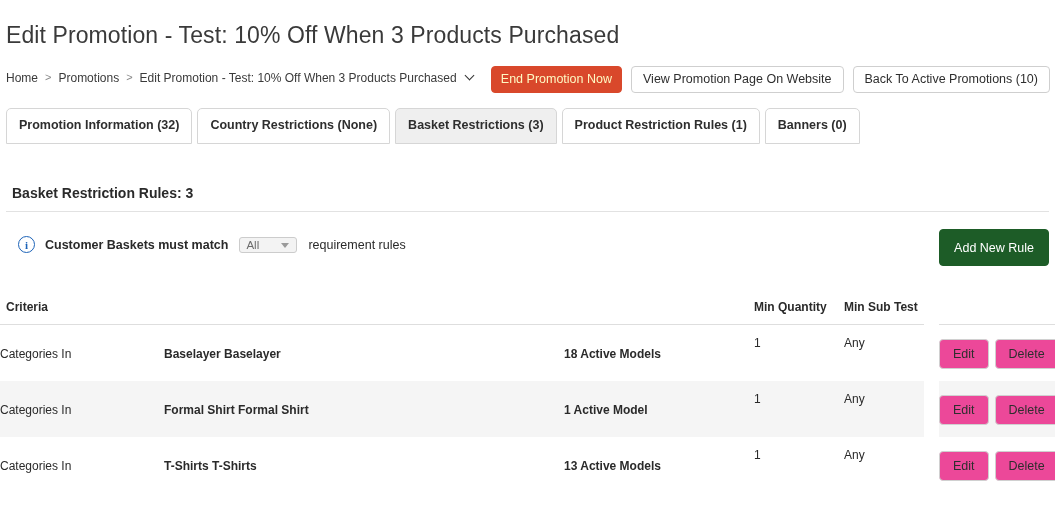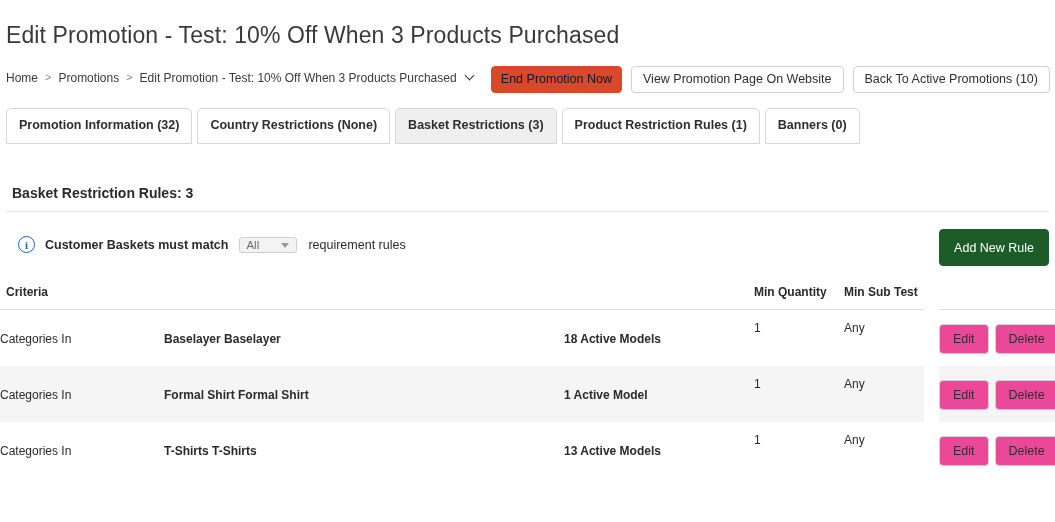--- a/index.html
+++ b/index.html
@@ -80,21 +80,21 @@
     cursor: pointer;
     white-space: nowrap;
     display: inline-flex;
     align-items: center;
     justify-content: center;
     height: 27px;
   }
   .btn-danger {
     background: #d9482b;
     border-color: #d9482b;
-    color: #0f172a;
+    color: #fef9c3;
     padding: 2px 9px;
   }
 
   
   .tabs {
     position: absolute;
     left: 6px;
     top: 108px;
     display: flex;
     align-items: flex-end;
@@ -198,21 +198,21 @@
     height: 37px;
     border-radius: 4px;
     cursor: pointer;
     font-family: "Liberation Sans", sans-serif;
     display: inline-flex;
     align-items: center;
     white-space: nowrap;
   }
 
   
-  .table-wrap { position: absolute; left: 0; top: 281px; width: 874px; }
+  .table-wrap { position: absolute; left: 0; top: 296px; width: 874px; }
   .tbl { width: 1055px; border-collapse: collapse; table-layout: fixed; }
   .tbl th {
     font-size: 12px;
     font-weight: 700;
     color: #2a2a2a;
     text-align: left;
     padding: 4px 0 10px 0;
     border-bottom: 1px solid #dedede;
     vertical-align: bottom;
   }

